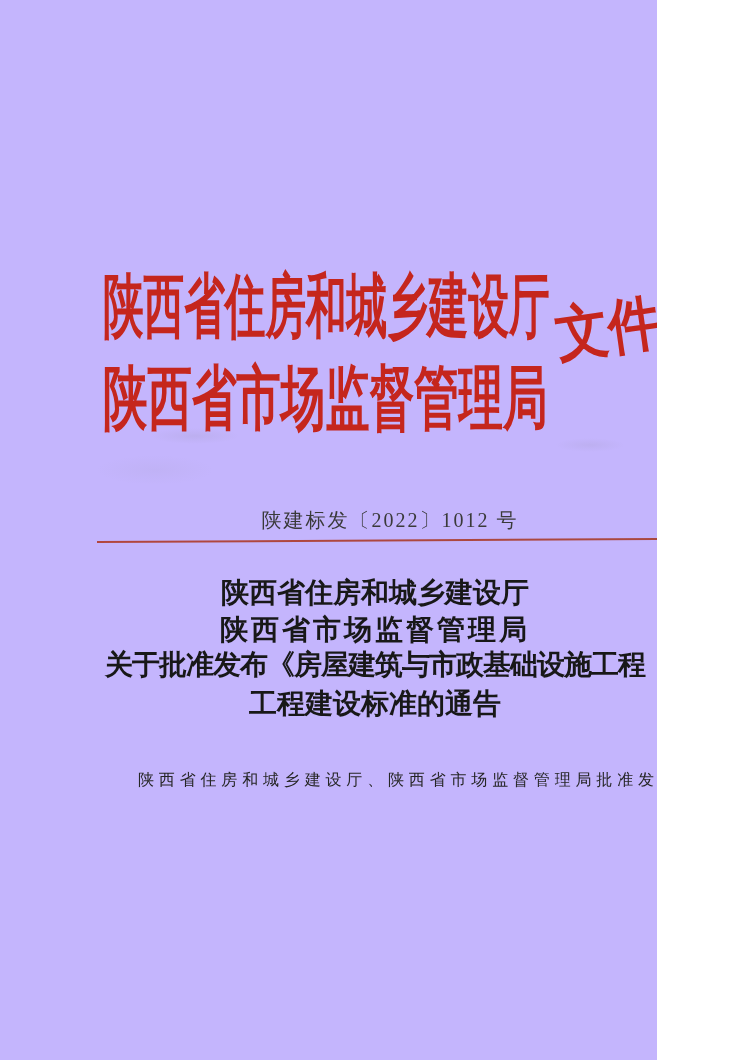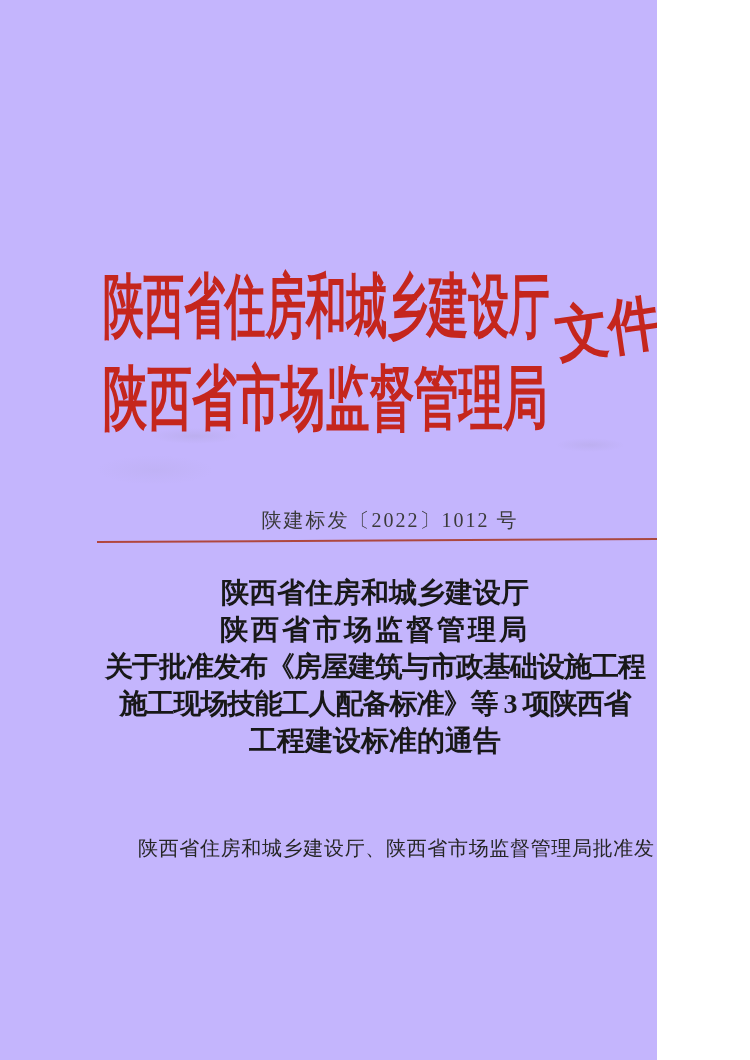--- a/index.html
+++ b/index.html
@@ -68,29 +68,29 @@
     left: 97px; top: 574px;
     width: 556px;
     color: #181818;
     font-weight: bold;
     font-size: 28px;
     line-height: 37px;
     text-align: center;
   }
   .title-line { white-space: nowrap; }
   .title-line.spaced { letter-spacing: 3px; }
-  .title-line.tight  { letter-spacing: -1px; }
+  .title-line.tight  { letter-spacing: -1px; font-family: Liberation Mono, monospace; }
 
   
   .body-block {
     position: absolute;
-    left: 98px; top: 828px;
+    left: 98px; top: 760px;
     width: 556px;
     color: #262626;
-    font-size: 20px;
+    font-size: 16px;
     line-height: 40px;
   }
   .body-line {
     text-align: justify;
     text-align-last: justify;
     text-justify: inter-character;
   }
   .body-line.indent { text-indent: 40px; }
 
   
@@ -120,21 +120,20 @@
   <div class="smudge smudge-3"></div>
 
   <div class="doc-number">陕建标发〔2022〕1012 号</div>
 
   <div class="red-rule"></div>
 
   <div class="title-block">
     <div class="title-line">陕西省住房和城乡建设厅</div>
     <div class="title-line spaced">陕西省市场监督管理局</div>
     <div class="title-line tight">关于批准发布《房屋建筑与市政基础设施工程</div>
-    <div class="title-line tight">施工现场技能工人配备标准》等 3 项陕西省</div>
     <div class="title-line">工程建设标准的通告</div>
   </div>
 
   <div class="body-block">
     <div class="body-line indent">陕西省住房和城乡建设厅、陕西省市场监督管理局批准发</div>
   </div>
 
 </div>
 
 </body></html>

